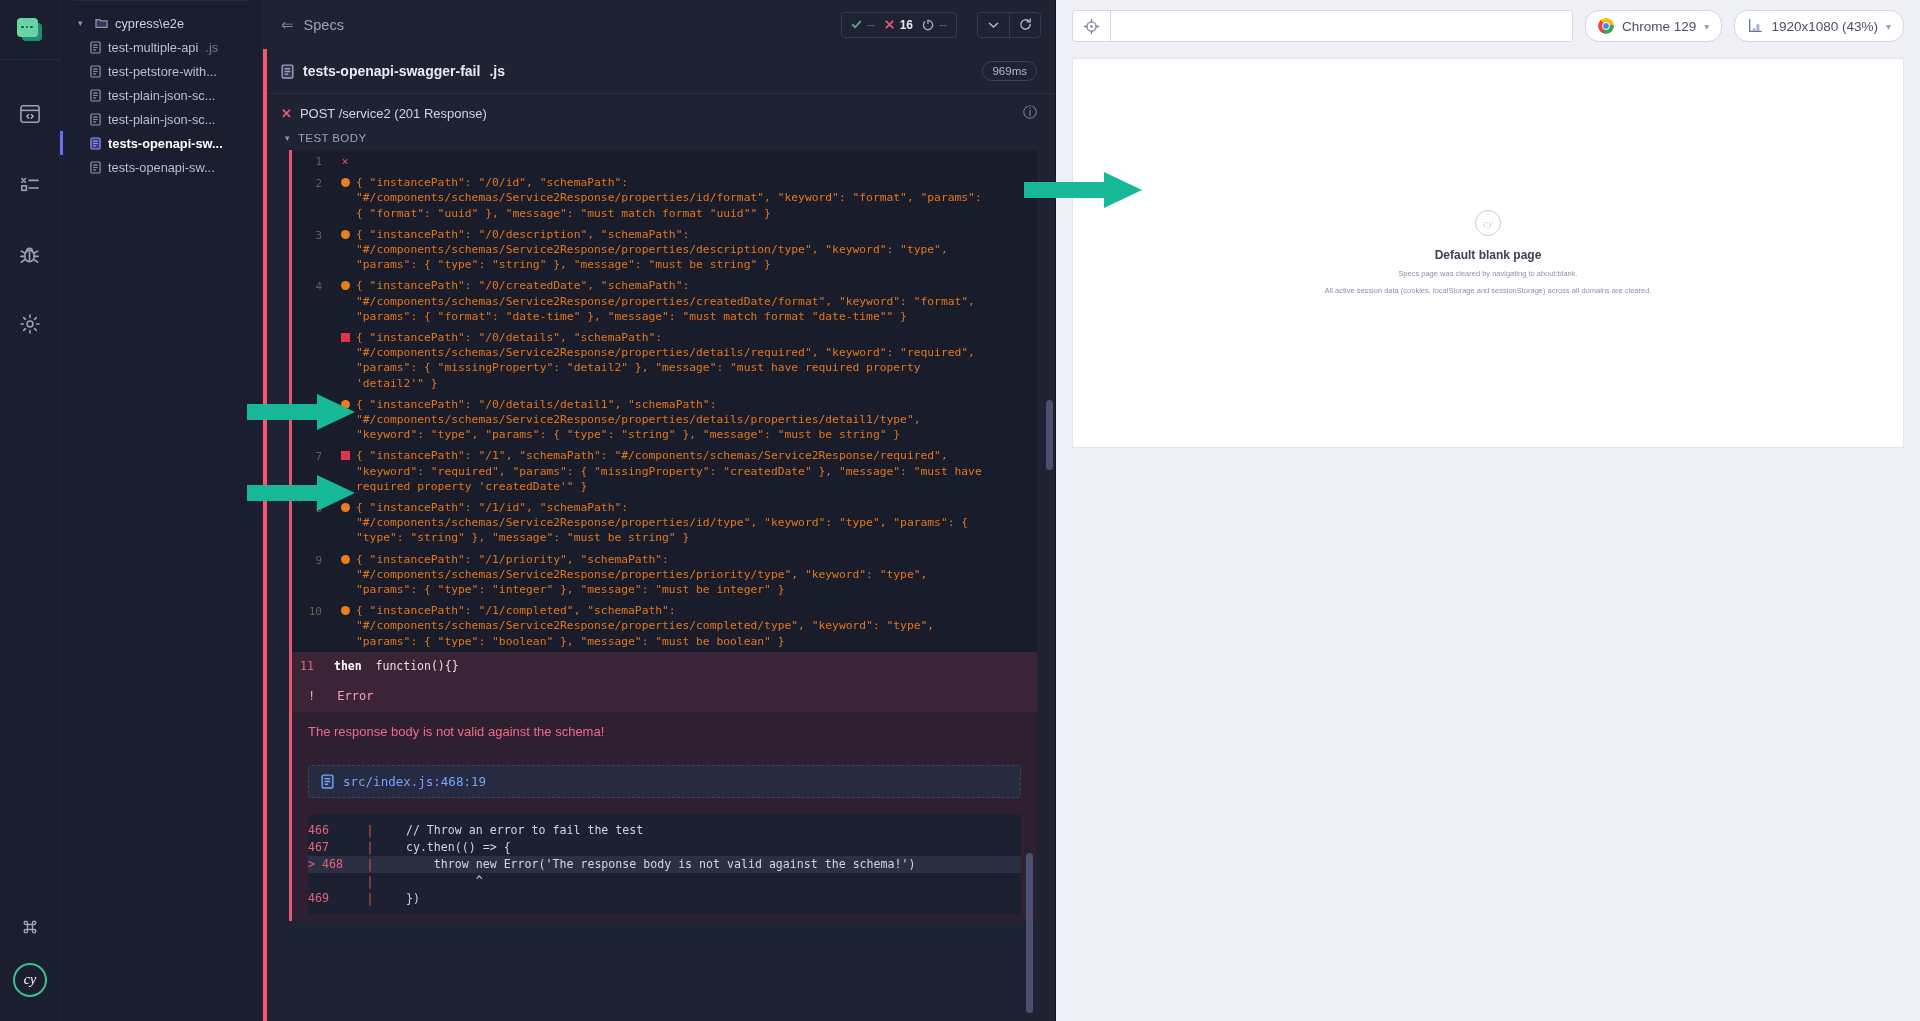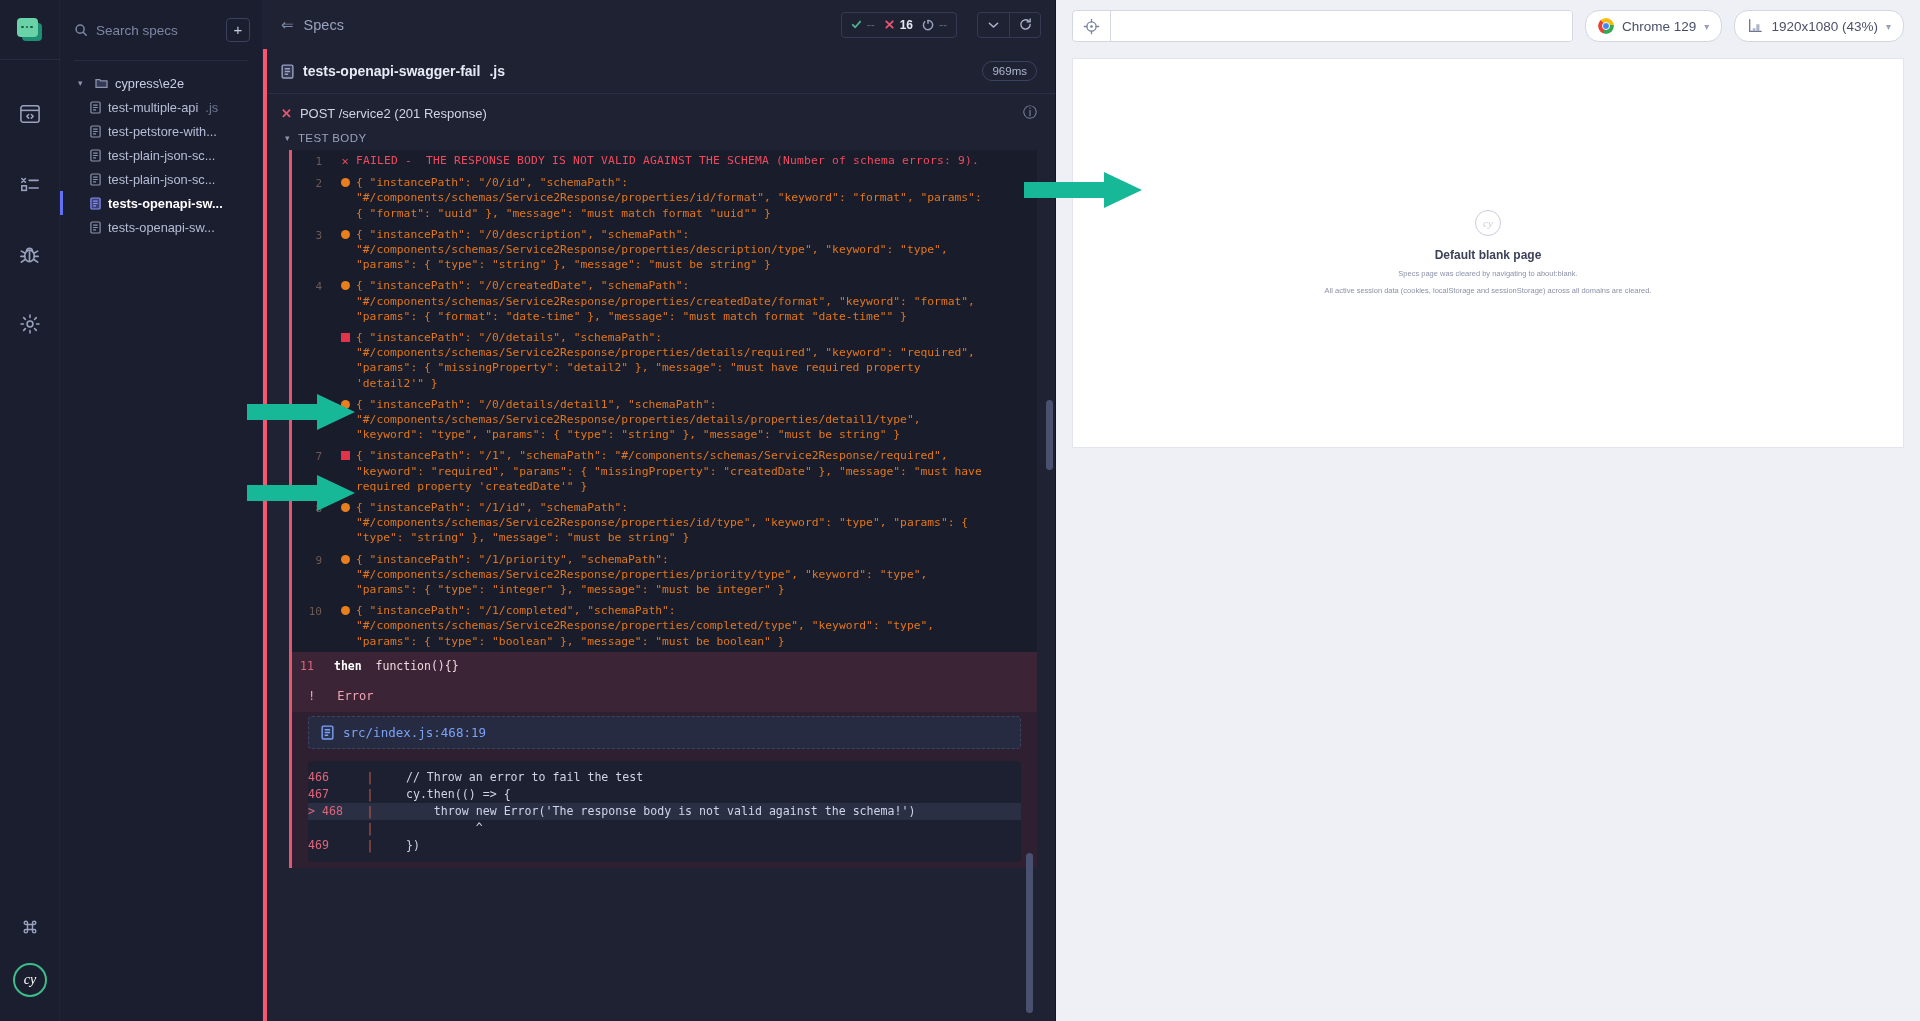--- a/index.html
+++ b/index.html
@@ -174,21 +174,21 @@
     margin: 0 18px 0 26px; background: #2e2031; border-left: 3px solid #e45770;
     padding-bottom: 6px;
   }
   .err-title {
     display: flex; gap: 22px; padding: 9px 0 9px 16px;
     font-family: "DejaVu Sans Mono", monospace; font-size: 12px; color: #f3a3b2;
     background: #3a2436;
   }
   .err-msg { color: #f06b85; font-size: 13px; padding: 12px 16px 10px 16px; }
   .err-file {
-    margin: 4px 16px; background: #262b41; border: 1px dashed #3c4361; border-radius: 4px;
+    margin: 16px 16px; background: #262b41; border: 1px dashed #3c4361; border-radius: 4px;
     padding: 8px 12px; display: flex; align-items: center; gap: 9px;
   }
   .err-file a { color: #7aa2f7; font-family: "DejaVu Sans Mono", monospace; font-size: 12.5px; text-decoration: none; cursor: pointer; }
   .code-frame {
     margin: 12px 16px 0 16px; background: #1d2030; border-radius: 4px;
     font-family: "DejaVu Sans Mono", monospace; font-size: 11.6px; line-height: 17px;
     padding: 8px 0; overflow: hidden;
   }
   .code-line { display: flex; white-space: pre; }
   .code-line.hl { background: #2a2f44; }
@@ -302,30 +302,20 @@
         <svg width="20" height="20" viewBox="0 0 24 24" fill="none" stroke="#9aa2bf" stroke-width="1.7">
           <path d="M9 9h6v6H9z"></path>
           <path d="M9 9V7a2 2 0 1 0-2 2h2zM15 9V7a2 2 0 1 1 2 2h-2zM9 15v2a2 2 0 1 1-2-2h2zM15 15v2a2 2 0 1 0 2-2h-2z"></path>
         </svg>
       </div>
       <div class="cy-badge">cy</div>
     </div>
   </div>
 
   <div class="specs-col">
-    <div class="specs-search">
-      <div class="search-field">
-        <svg width="14" height="14" viewBox="0 0 16 16" fill="none" stroke="#7d87a6" stroke-width="1.7">
-          <circle cx="7" cy="7" r="4.6"></circle>
-            <path d="M10.5 10.5 14 14" stroke-linecap="round"></path>
-        </svg>
-        <span class="txt">Search specs</span>
-      </div>
-      <div class="plus-btn">+</div>
-    </div>
     <div class="tree-sep"></div>
     <div class="specs-tree">
 
       <div class="tree-row folder">
         <span class="caret">▾</span>
         <svg width="13" height="11" viewBox="0 0 14 12" fill="none" stroke="#8b93b0" stroke-width="1.4">
           <path d="M1 3V1.8h4l1.2 1.4H13V10.2H1z" fill="#343a56"></path>
         </svg>
         <span>cypress\e2e</span>
       </div>
@@ -450,21 +440,20 @@
         <span>TEST BODY</span>
       </div>
 
       <div class="cmd-block">
 
         <div class="cmd-row failed">
           <span class="ln">1</span>
           <span class="mk">
               <span class="xmark">✕</span>
             </span>
-          <span class="tx">FAILED -  THE RESPONSE BODY IS NOT VALID AGAINST THE SCHEMA (Number of schema errors: 9).</span>
         </div>
 
         <div class="cmd-row">
           <span class="ln">2</span>
           <span class="mk">
               <span class="dot"></span>
             </span>
           <span class="tx">{ "instancePath": "/0/id", "schemaPath":
 "#/components/schemas/Service2Response/properties/id/format", "keyword": "format", "params":
 { "format": "uuid" }, "message": "must match format "uuid"" }</span>
@@ -556,20 +545,21 @@
       <div class="then-row">
         <span class="ln">11</span>
         <span class="tx"><b>then</b>&nbsp;&nbsp;<span>function(){}</span></span>
       </div>
 
       <div class="err-block">
         <div class="err-title">
           <span>!</span>
           <span>Error</span>
         </div>
+        <div class="err-msg">The response body is not valid against the schema!</div>
         <div class="err-file">
           <svg width="13" height="15" viewBox="0 0 12 14" fill="none" stroke="#7aa2f7" stroke-width="1.3">
             <rect x="1" y="1" width="10" height="12" rx="1.2" fill="#2c3350"></rect>
               <path d="M3.4 4.4h5M3.4 7h5M3.4 9.6h3.2"></path>
           </svg>
           <a>src/index.js:468:19</a>
         </div>
         <div class="code-frame">
           <div class="code-line">
             <span class="gut">466</span>

